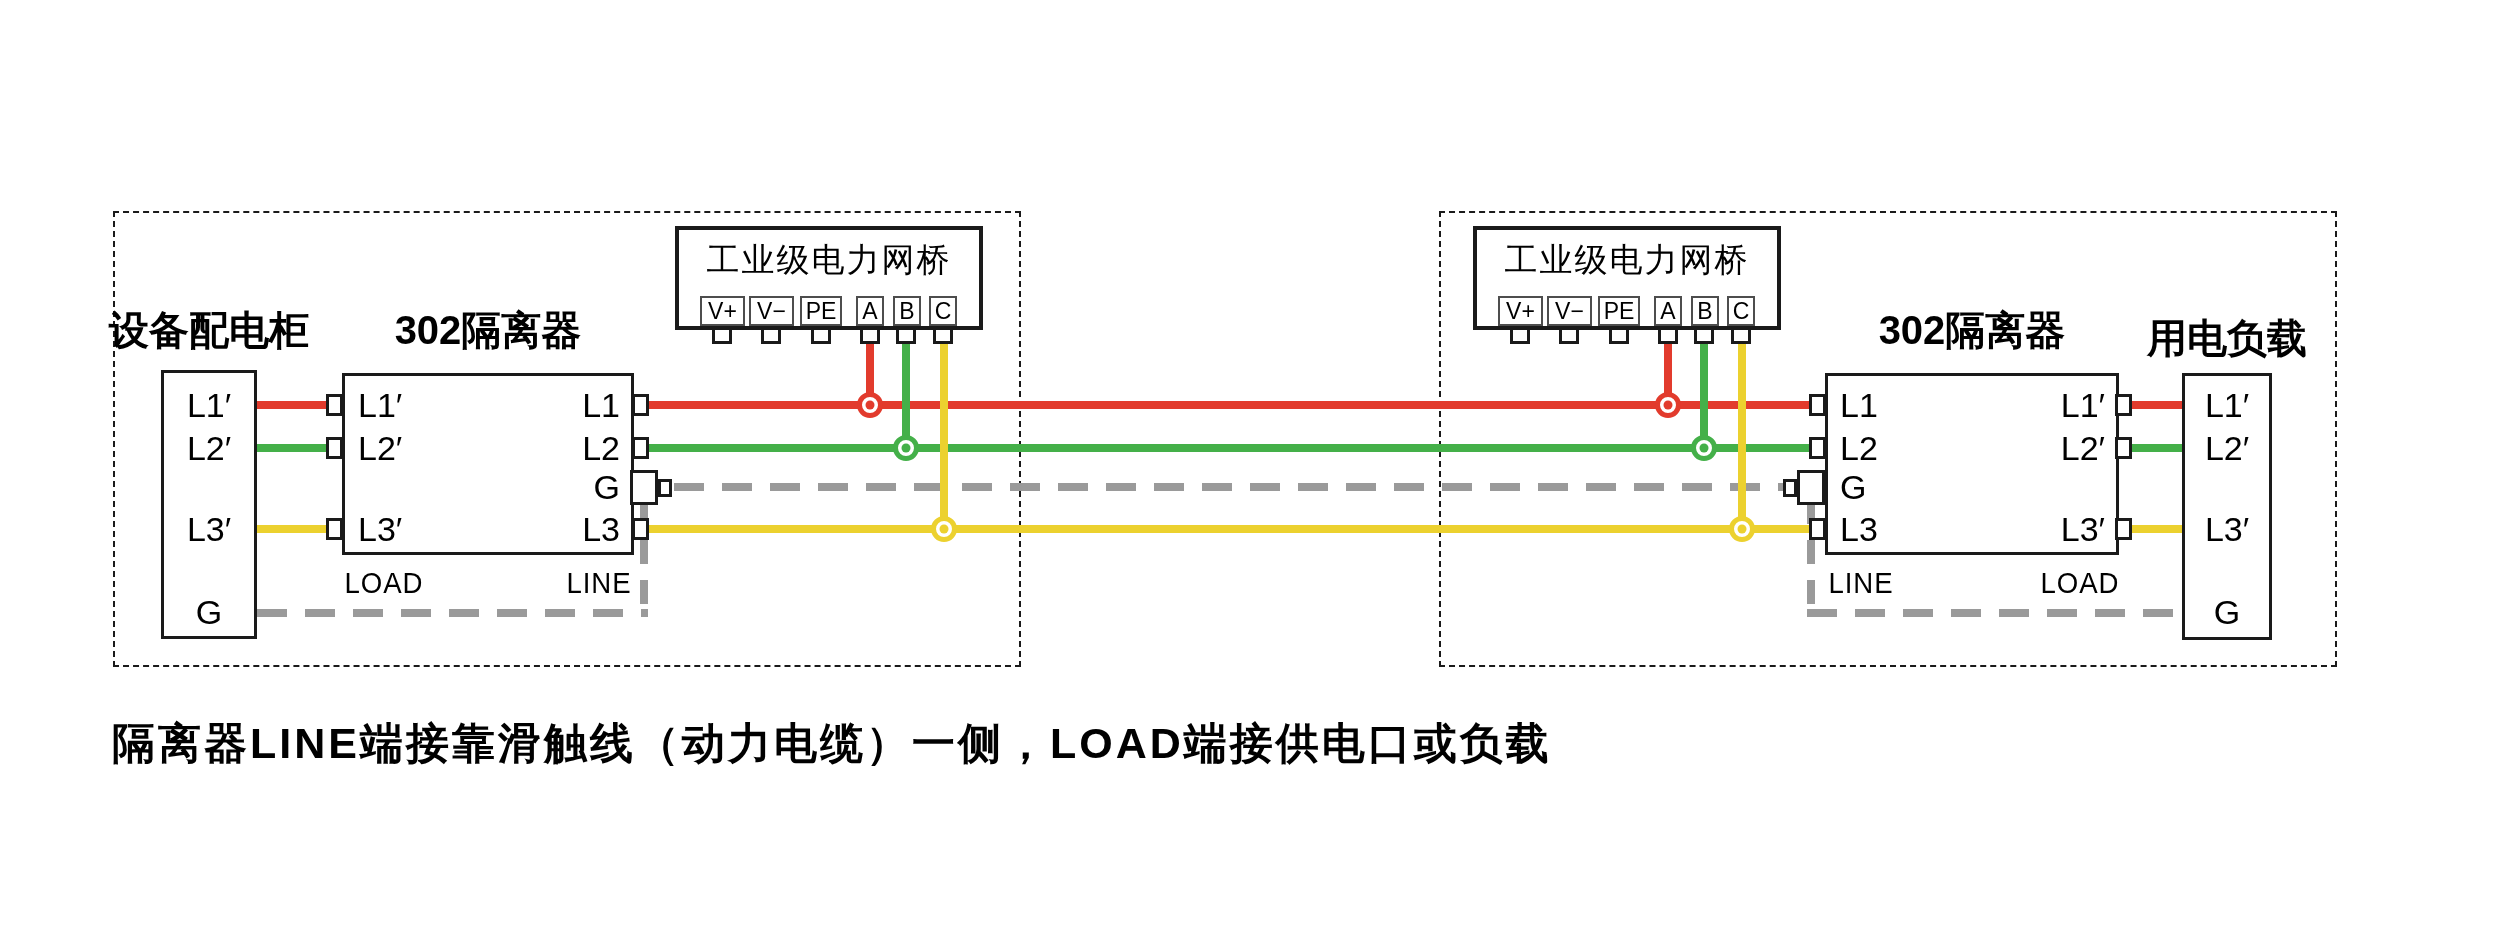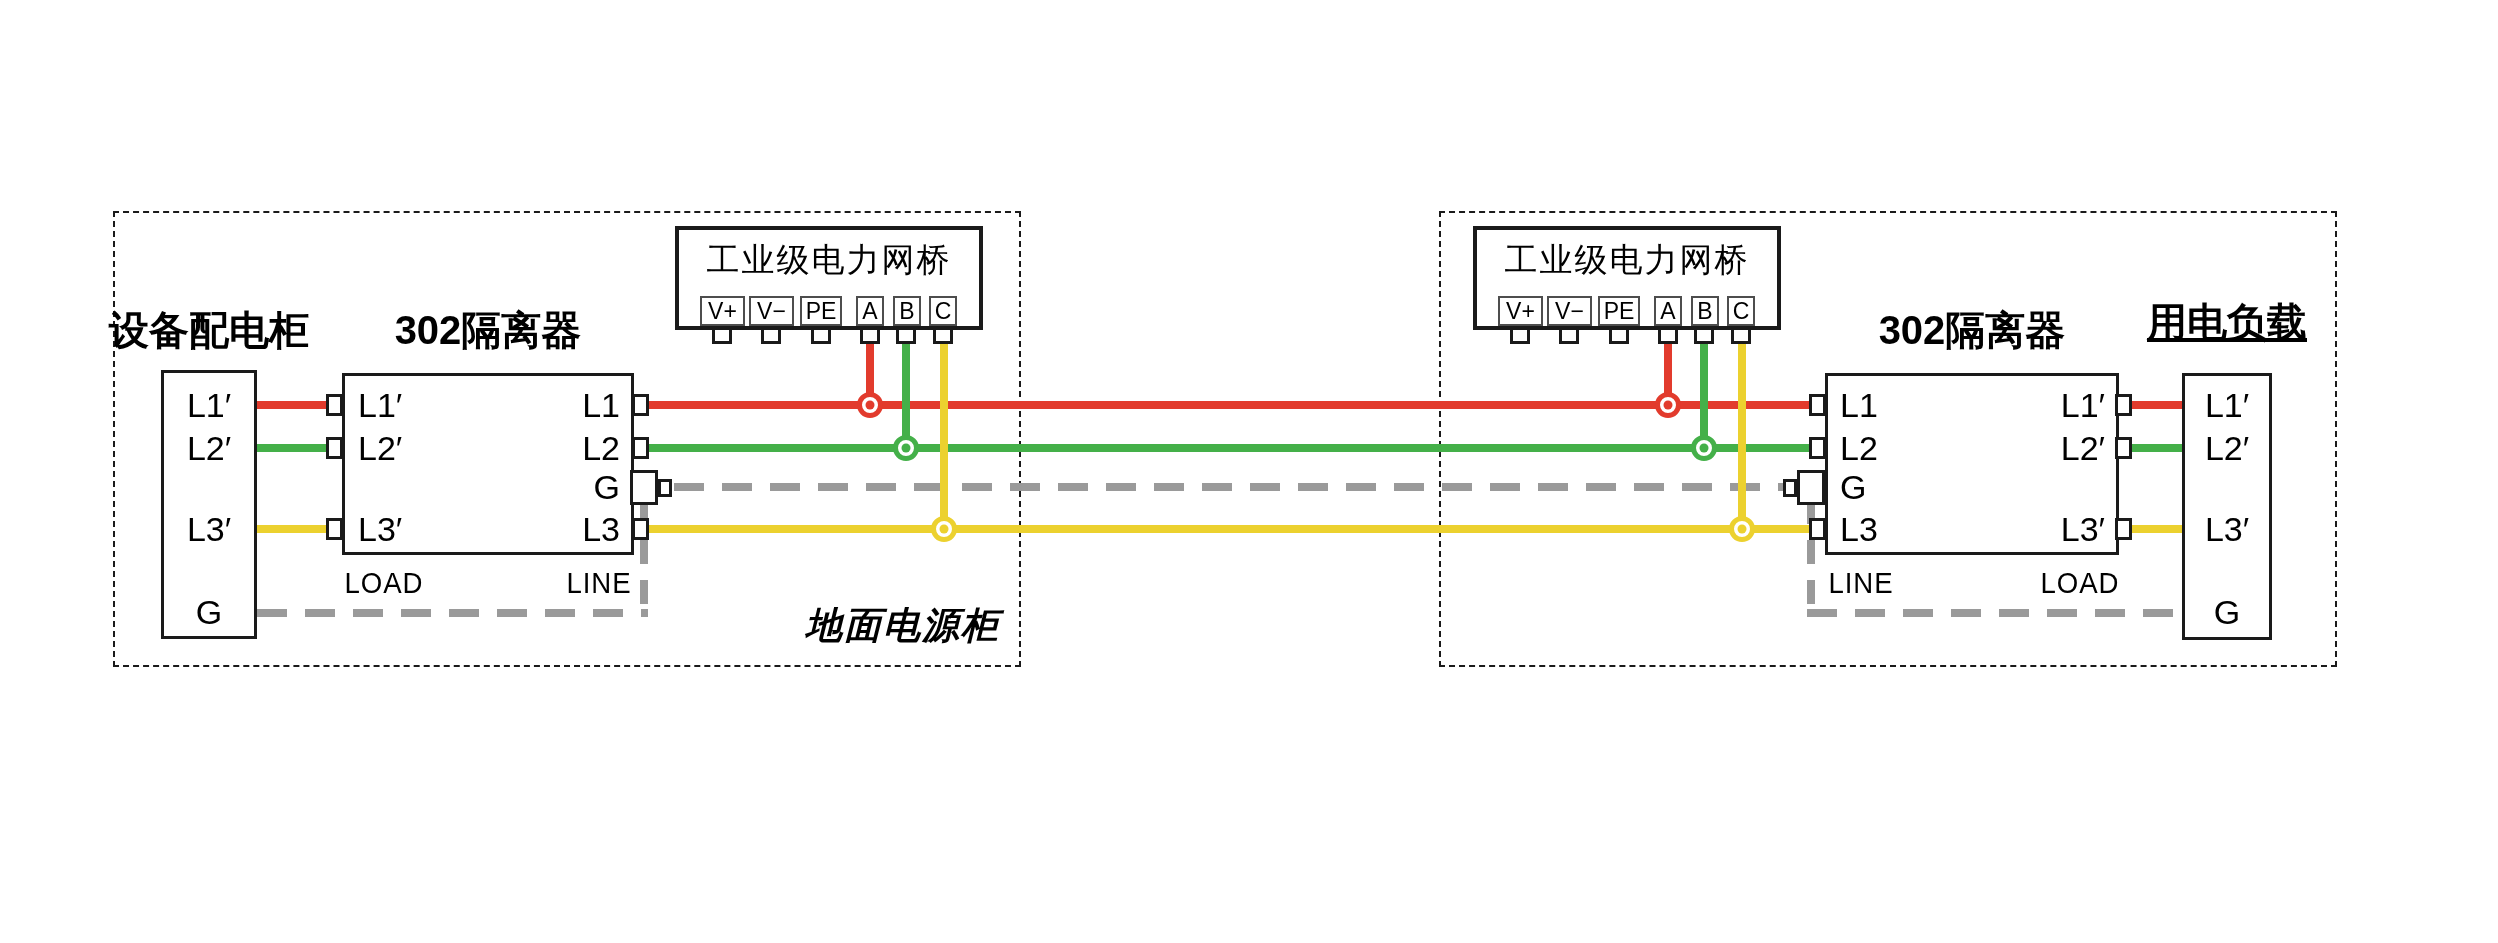--- a/index.html
+++ b/index.html
@@ -129,21 +129,21 @@
   <div class="stub" style="left:1809px;top:518px;width:17px;height:22px;"></div>
   <div class="stub" style="left:1797px;top:470px;width:28px;height:35px;"></div>
   <div class="stub" style="left:1783px;top:479px;width:14px;height:18px;"></div>
   <div class="stub" style="left:2115px;top:394px;width:17px;height:22px;"></div>
   <div class="stub" style="left:2115px;top:437px;width:17px;height:22px;"></div>
   <div class="stub" style="left:2115px;top:518px;width:17px;height:22px;"></div>
 
   <div class="txt hdr" style="left:89px;top:308px;width:240px;height:44px;">设备配电柜</div>
   <div class="txt hdr" style="left:338px;top:308px;width:300px;height:44px;">302隔离器</div>
   <div class="txt hdr" style="left:1822px;top:308px;width:300px;height:44px;">302隔离器</div>
-  <div class="txt hdr" style="left:2107px;top:300px;width:240px;height:44px;text-decoration:underline;">用电负载</div>
+  <div class="txt hdr" style="left:2107px;top:316px;width:240px;height:44px;">用电负载</div>
 
   <div class="txt bridge-title" style="left:675px;top:238px;width:308px;height:44px;">工业级电力网桥</div>
   <div class="bterm" style="left:700px;top:296px;width:45px;height:30px;">V+</div>
   <div class="bterm" style="left:749px;top:296px;width:45px;height:30px;">V−</div>
   <div class="bterm" style="left:800px;top:296px;width:42px;height:30px;">PE</div>
   <div class="bterm" style="left:856px;top:296px;width:28px;height:30px;">A</div>
   <div class="bterm" style="left:893px;top:296px;width:28px;height:30px;">B</div>
   <div class="bterm" style="left:929px;top:296px;width:28px;height:30px;">C</div>
 
   <div class="txt bridge-title" style="left:1473px;top:238px;width:308px;height:44px;">工业级电力网桥</div>
@@ -177,16 +177,16 @@
   <div class="txt term txt-r" style="left:1990px;top:428px;width:115px;height:40px;">L2′</div>
   <div class="txt term txt-r" style="left:1990px;top:509px;width:115px;height:40px;">L3′</div>
   <div class="txt side-lbl" style="left:1801px;top:566px;width:120px;height:34px;">LINE</div>
   <div class="txt side-lbl" style="left:2020px;top:566px;width:120px;height:34px;">LOAD</div>
 
   <div class="txt term" style="left:2182px;top:385px;width:90px;height:40px;">L1′</div>
   <div class="txt term" style="left:2182px;top:428px;width:90px;height:40px;">L2′</div>
   <div class="txt term" style="left:2182px;top:509px;width:90px;height:40px;">L3′</div>
   <div class="txt term" style="left:2182px;top:592px;width:90px;height:40px;">G</div>
 
-  <div class="txt cab-lbl txt-r" style="left:690px;top:604px;width:310px;height:44px;">地面电源柜</div>
 
+  <div class="txt caption txt-l" style="left:112px;top:716px;width:1680px;height:56px;">隔离器LINE端接靠滑触线（动力电缆）一侧，LOAD端接供电口或负载</div>
 
 </div>
 
 </body></html>

